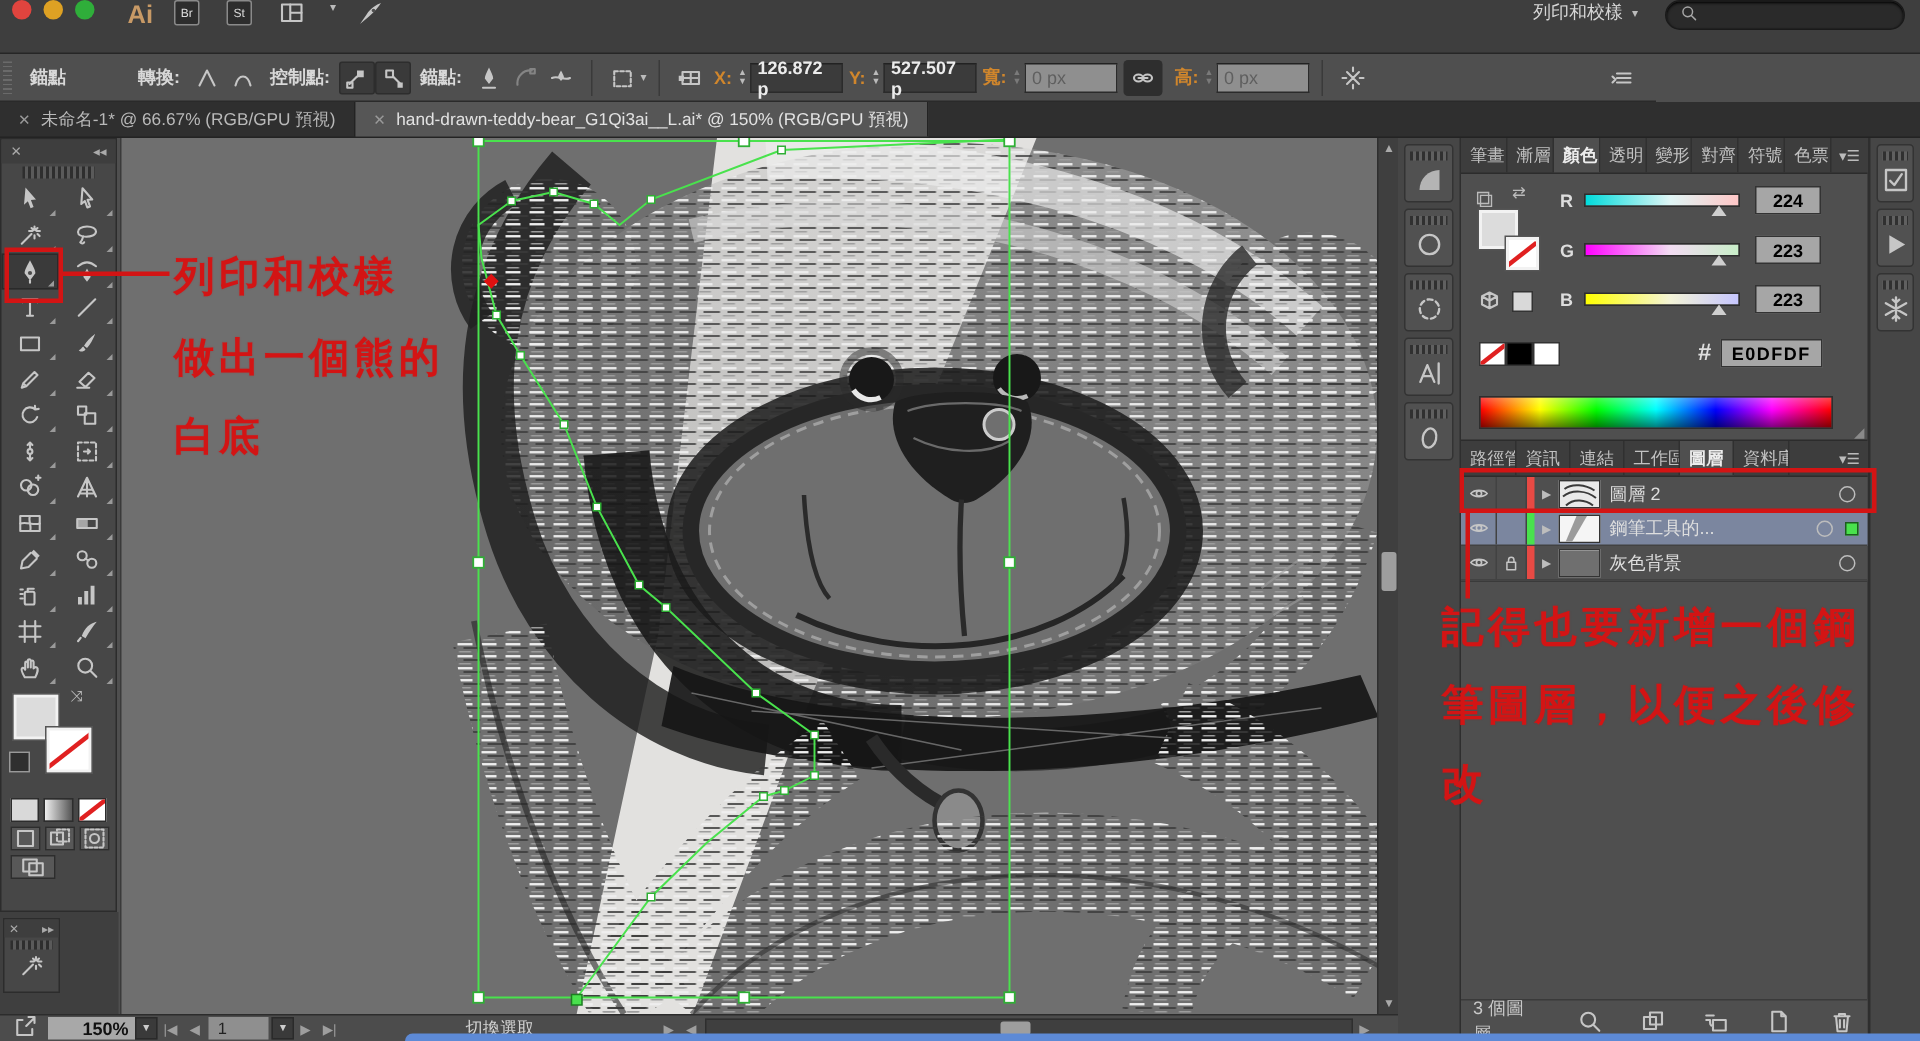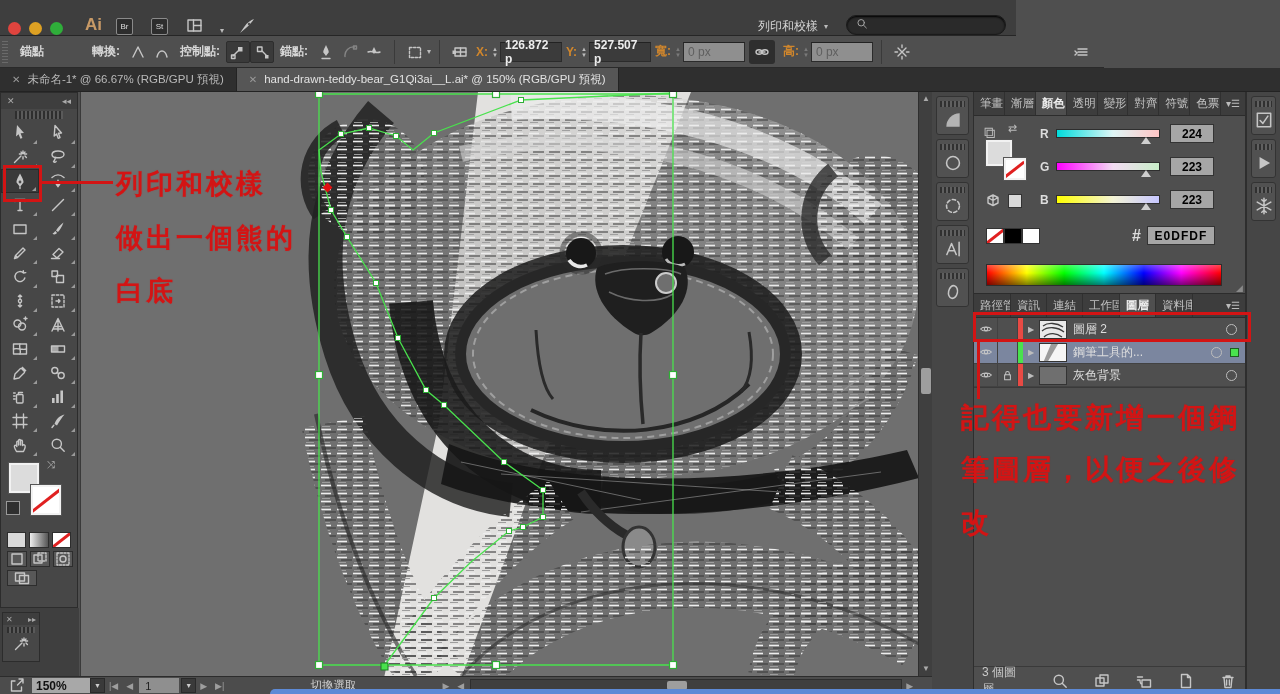--- a/index.html
+++ b/index.html
@@ -1,22 +1,22 @@
 <!DOCTYPE html>
 <html><head>
 <meta charset="utf-8">
 <style>
   * { margin:0; padding:0; box-sizing:border-box; }
   html,body { width:1280px; height:694px; overflow:hidden; background:#2b2b2b;
     font-family:"Liberation Sans", sans-serif; }
   #app { position:relative; width:1280px; height:694px; background:#4f4f4f; }
 
   
-  #menubar { position:absolute; left:0; top:0; width:1016px; height:36px; background:#3e3e3e;
-    border-bottom:1px solid #262626; display:flex; align-items:flex-end; color:#cfcfcf; }
+  #menubar { position:absolute; left:0; top:0; width:1280px; height:36px; background:#3e3e3e;
+    border-bottom:1px solid #262626; display:flex; align-items:flex-start; color:#cfcfcf; }
   .tl { width:13px; height:13px; border-radius:50%; margin-left:8px; }
   #app-logo { color:#c89a66; font-weight:bold; font-size:17px; margin:0 14px 0 22px; }
   .mini-app { width:17px; height:17px; border:1px solid #8a8a8a; border-radius:2px; background:#2d2d2d;
     color:#ddd; font-size:8px; display:flex; align-items:center; justify-content:center; margin-right:18px; }
   .mb-ic { width:20px; height:18px; margin-right:14px; display:flex; align-items:center; }
   #workspace-switch { margin-left:auto; font-size:12px; color:#d6d6d6; display:flex; align-items:center; gap:6px; }
   #search-box { width:160px; height:20px; margin:0 10px 0 18px; background:#2a2a2a; border:1px solid #1a1a1a;
     border-radius:10px; display:flex; align-items:center; padding:0 6px; box-shadow:inset 0 1px 2px #000; }
   .caret { font-size:8px; color:#bbb; }
 
@@ -116,21 +116,21 @@
   .thumb-c { width:28px; height:19px; border:1px solid #333; margin-right:6px; background:#fff; overflow:hidden; }
   .tgt { margin-left:auto; margin-right:8px; width:11px; height:11px; border:1.5px solid #bdbdbd; border-radius:50%; }
   .selsq { width:9px; height:9px; background:#49e24d; border:1px solid #1d5d1f; margin-right:6px; }
   #layers-footer { height:28px; border-top:1px solid #3a3a3a; display:flex; align-items:center; padding:0 8px; color:#c9c9c9; font-size:12px; gap:24px; background:#4f4f4f; }
   #layers-footer .fic { display:flex; align-items:center; }
 
   
   #statusbar { position:absolute; left:0; top:676px; width:932px; height:18px; background:#4c4c4c; border-top:1px solid #2c2c2c;
     display:flex; align-items:center; color:#cfcfcf; font-size:11.5px; }
   .zoom-box { width:58px; height:15px; background:#a8a8a8; color:#111; font-weight:bold; font-size:12px;
-    display:flex; align-items:center; padding-left:4px; margin-left:6px; }
+    display:flex; align-items:center; padding-left:23px; margin-left:6px; }
   .sb-dd { width:15px; height:15px; background:#3a3a3a; border:1px solid #2a2a2a; color:#ccc; font-size:7px;
     display:flex; align-items:center; justify-content:center; }
   .nav-ar { color:#9e9e9e; font-size:9px; margin:0 4px; }
   .ab-field { width:40px; height:15px; background:#8f8f8f; color:#222; font-size:11px; display:flex; align-items:center; padding-left:6px; margin:0 2px; }
   #status-text { width:210px; text-align:center; color:#d2d2d2; }
   #hscroll { position:relative; width:432px; height:13px; background:#3f3f3f; border:1px solid #2e2e2e; margin-left:2px; }
   #hscroll .thumb { position:absolute; left:196px; top:1px; width:20px; height:9px; background:#9e9e9e; border-radius:2px; }
 
   
   #overlay { position:absolute; inset:0; pointer-events:none; z-index:50; }

